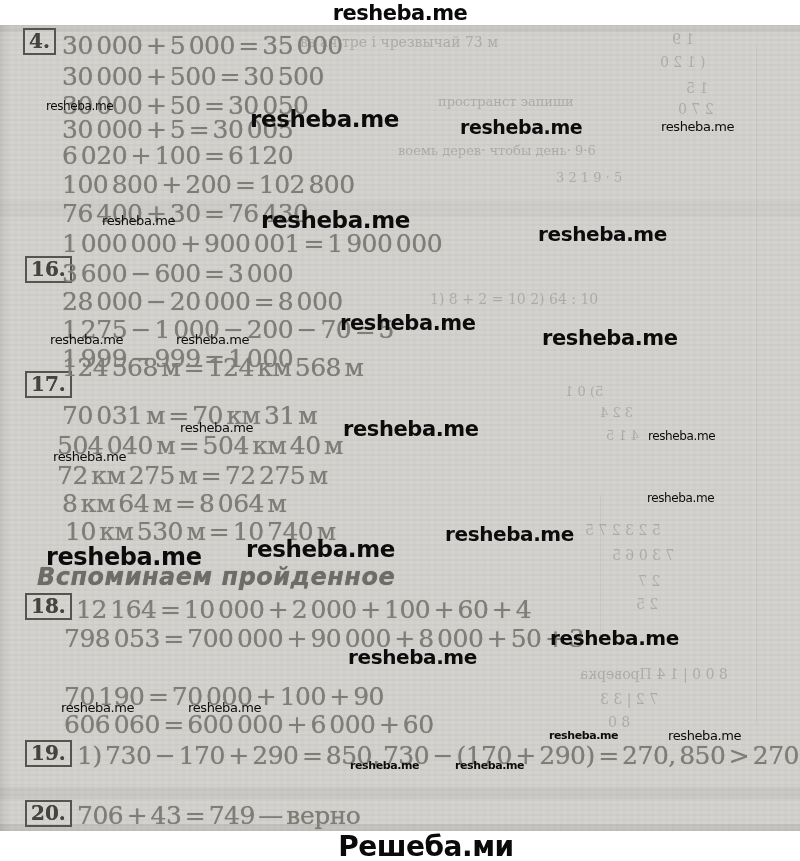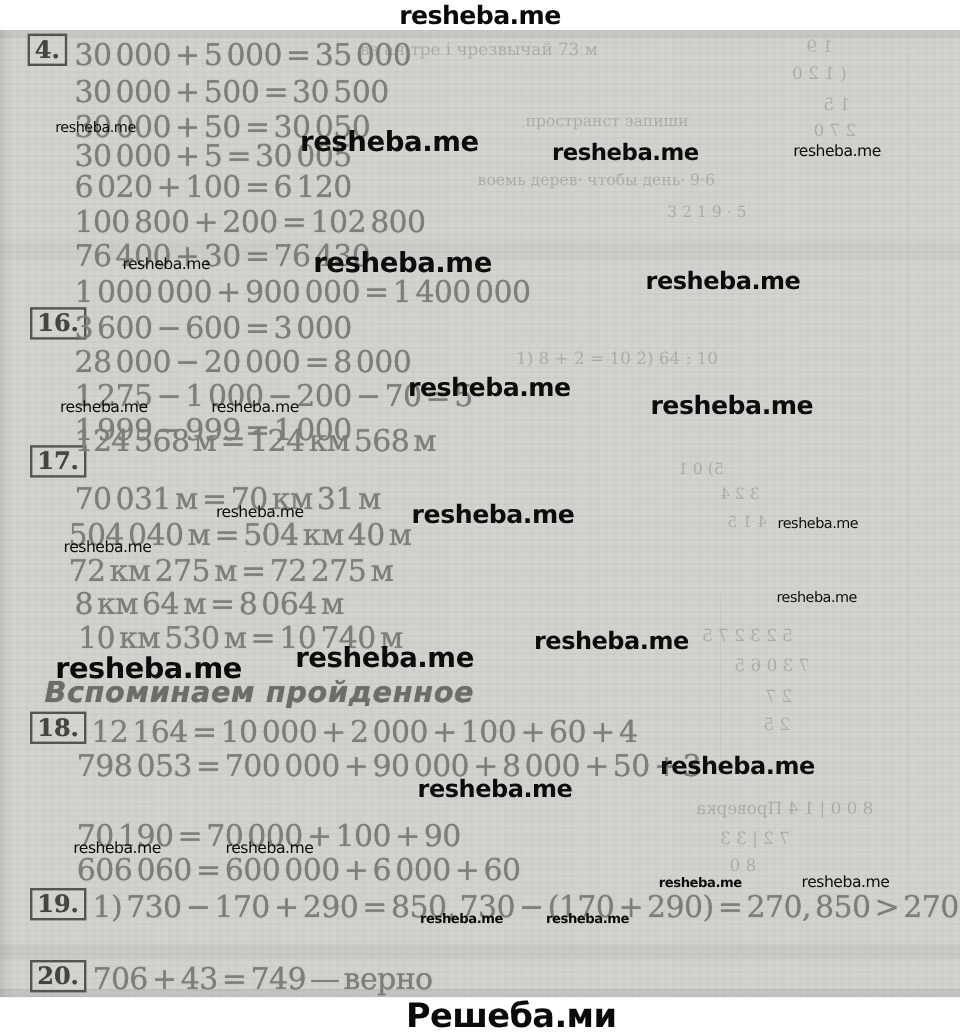--- a/index.html
+++ b/index.html
@@ -74,21 +74,21 @@
       </div>
 
     <div class="pbox" style="left:23px;top:3px;">4.</div>
     <div class="eq" style="left:62px;top:6px;">30 000 + 5 000 = 35 000</div>
     <div class="eq" style="left:62px;top:37px;">30 000 + 500 = 30 500</div>
     <div class="eq" style="left:62px;top:66px;">30 000 + 50 = 30 050</div>
     <div class="eq" style="left:62px;top:90px;">30 000 + 5 = 30 005</div>
     <div class="eq" style="left:62px;top:116px;">6 020 + 100 = 6 120</div>
     <div class="eq" style="left:62px;top:145px;">100 800 + 200 = 102 800</div>
     <div class="eq" style="left:62px;top:174px;">76 400 + 30 = 76 430</div>
-    <div class="eq" style="left:62px;top:204px;">1 000 000 + 900 000 = 1 400 000</div>
+    <div class="eq" style="left:62px;top:204px;">1 000 000 + 900 001 = 1 900 000</div>
 
     <div class="pbox" style="left:25px;top:231px;">16.</div>
     <div class="eq" style="left:62px;top:234px;">3 600 − 600 = 3 000</div>
     <div class="eq" style="left:62px;top:262px;">28 000 − 20 000 = 8 000</div>
     <div class="eq" style="left:62px;top:290px;">1 275 − 1 000 − 200 − 70 = 5</div>
     <div class="eq" style="left:62px;top:319px;">1 999 − 999 = 1 000</div>
 
     <div class="pbox" style="left:25px;top:346px;">17.</div>
     <div class="eq" style="left:62px;top:328px;">124 568 м = 124 км 568 м</div>
     <div class="eq" style="left:62px;top:376px;">70 031 м = 70 км 31 м</div>

